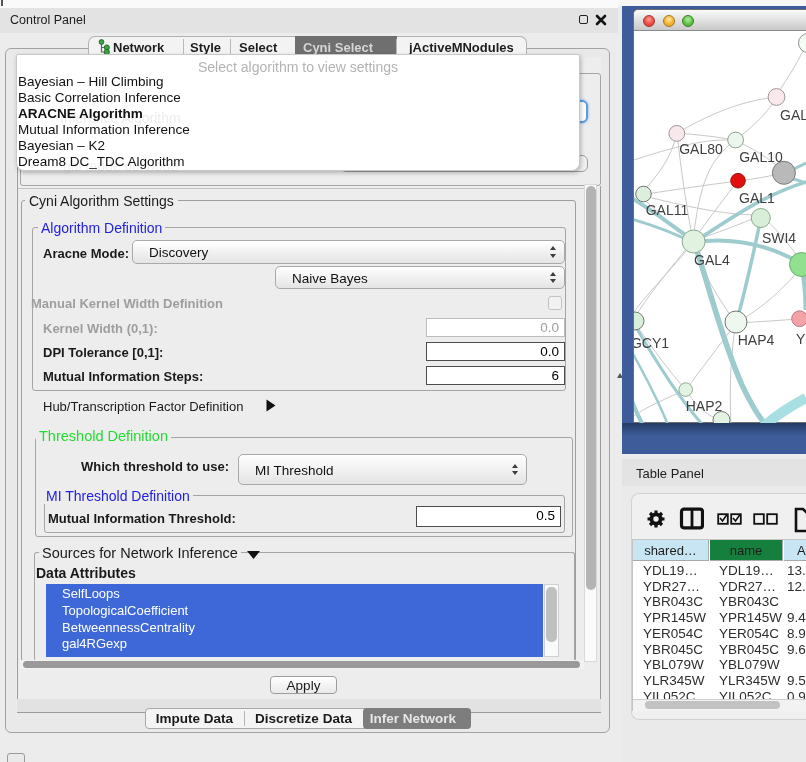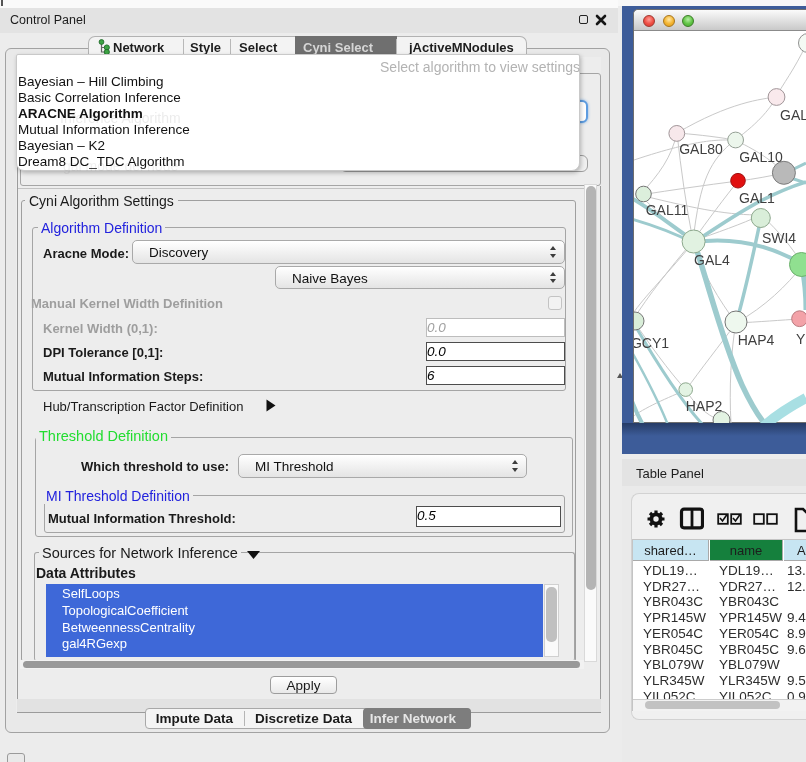--- a/index.html
+++ b/index.html
@@ -11,21 +11,21 @@
   border-radius:5px; box-shadow:inset 0 1px 0 #fff; }
 .combo span { position:absolute; left:16px; top:50%; transform:translateY(-50%);
   font-size:13.5px; color:#111; }
 .combo::before { content:""; position:absolute; right:8px; top:50%; margin-top:-6px;
   border-left:3.5px solid transparent; border-right:3.5px solid transparent;
   border-bottom:4.5px solid #3c3c3c; }
 .combo::after { content:""; position:absolute; right:8px; top:50%; margin-top:1.5px;
   border-left:3.5px solid transparent; border-right:3.5px solid transparent;
   border-top:4.5px solid #3c3c3c; }
 .field { position:absolute; background:#fff; border:1.5px solid #4d4d4d; font-size:13.5px;
-  color:#000; text-align:left; padding:1px 5px 16px 0;font-style:italic; }
+  color:#000; text-align:right; padding:1px 5px 16px 0; }
 .field.dis { border:1.5px solid #bdbdbd; color:#a0a0a0; }
 </style>
 </head>
 <body>
 <div id="page">
 
 <div class="abs" style="left:0;top:0;width:618px;height:8px;background:#fafafa;"></div>
 <div class="abs" style="left:1px;top:0;width:2px;height:6px;background:#555;"></div>
 <div class="abs" style="left:0;top:8px;width:618px;height:25px;background:#e3e3e3;"></div>
 <div class="abs" style="left:10px;top:13px;font-size:12.5px;color:#1c1c1c;">Control Panel</div>
@@ -87,21 +87,21 @@
 <div class="field" style="left:426px;top:366px;width:139px;height:19px;">6</div>
 
 <div class="abs" style="left:43px;top:399px;font-size:13px;color:#1a1a1a;">Hub/Transcription Factor Definition</div>
 <svg class="abs" style="left:263px;top:397px;" width="15" height="17" viewBox="0 0 15 17">
       <path d="M3.5 2.5 L12.5 8.5 L3.5 14.5 Z" fill="#111"></path>
     </svg>
 
 <div class="abs" style="left:35px;top:437px;width:538px;height:100px;border:1px solid #a5a5a5;border-radius:3px;"></div>
 <div class="abs" style="left:36px;top:428px;background:#ededed;padding:0 3px;font-size:14.5px;color:#22dd30;">Threshold Definition</div>
 <div class="abs" style="left:81px;top:459px;font-size:13px;font-weight:bold;color:#1a1a1a;">Which threshold to use:</div>
-<div class="combo" style="left:238px;top:454px;width:289px;height:24px;">
+<div class="combo" style="left:238px;top:454px;width:289px;height:31px;">
       <span>MI Threshold</span>
     </div>
 
 <div class="abs" style="left:44px;top:495px;width:521px;height:38px;border:1px solid #a5a5a5;border-radius:3px;"></div>
 <div class="abs" style="left:43px;top:488px;background:#ededed;padding:0 3px;font-size:14px;color:#2222dd;">MI Threshold Definition</div>
 <div class="abs" style="left:48px;top:511px;font-size:13px;font-weight:bold;color:#1a1a1a;">Mutual Information Threshold:</div>
 <div class="field" style="left:416px;top:506px;width:145px;height:21px;">0.5</div>
 
 <div class="abs" style="left:34px;top:552px;width:541px;height:109px;border:1px solid #a5a5a5;border-radius:3px;border-bottom:none;"></div>
 <div class="abs" style="left:39px;top:545px;background:#ededed;padding:0 3px;font-size:14.5px;color:#1a1a1a;">Sources for Network Inference</div>
@@ -113,21 +113,21 @@
 <div class="abs" style="left:62px;top:586px;font-size:13px;color:#fff;line-height:16.8px;">SelfLoops<br>TopologicalCoefficient<br>BetweennessCentrality<br>gal4RGexp</div>
 <div class="abs" style="left:544px;top:584px;width:15px;height:73px;background:#fafafa;border:1px solid #d0d0d0;"></div>
 <div class="abs" style="left:546px;top:587px;width:11px;height:55px;background:#c0c0c0;border-radius:5px;"></div>
 
 <div class="abs" style="left:584px;top:184px;width:13px;height:478px;background:#fafafa;border:1px solid #d9d9d9;"></div>
 <div class="abs" style="left:585.5px;top:186px;width:10px;height:404px;background:#b4b4b4;border-radius:5px;"></div>
 <div class="abs" style="left:20px;top:660px;width:564px;height:9px;background:#f2f2f2;"></div>
 <div class="abs" style="left:23px;top:661px;width:557px;height:7px;background:#999;border-radius:4px;"></div>
 
 <div class="abs" style="left:16px;top:54px;width:564px;height:117px;background:#fff;border:1px solid #c9c9c9;border-radius:2px 2px 8px 8px;box-shadow:1px 2px 4px rgba(0,0,0,0.25);"></div>
-<div class="abs" style="left:16px;top:59px;width:564px;height:14px;font-size:14px;color:#b3b3b3;text-align:right;">Select algorithm to view settings</div>
+<div class="abs" style="left:16px;top:59px;width:564px;height:14px;font-size:14px;color:#b3b3b3;text-align:center;">Select algorithm to view settings</div>
 <div class="abs" style="left:60px;top:110px;font-size:14px;color:rgba(60,60,60,0.10);">Inference Algorithm</div>
 <div class="abs" style="left:63px;top:158px;font-size:14px;color:rgba(60,60,60,0.08);">gal mode del node</div>
 <div class="abs" style="left:18px;top:74px;font-size:13.5px;color:#111;line-height:16.1px;">Bayesian – Hill Climbing<br>Basic Correlation Inference<br><b>ARACNE Algorithm</b><br>Mutual Information Inference<br>Bayesian – K2<br>Dream8 DC_TDC Algorithm</div>
 
 <div class="abs" style="left:270px;top:676px;width:67px;height:18px;background:linear-gradient(#ffffff,#e9e9e9);border:1px solid #9d9d9d;border-radius:4px;text-align:center;font-size:13.5px;color:#1a1a1a;line-height:17px;">Apply</div>
 <div class="abs" style="left:17px;top:699px;width:584px;height:13px;background:#e2e2e2;"></div>
 <div class="abs" style="left:145px;top:708px;width:326px;height:21px;background:#f4f4f4;border:1px solid #a8a8a8;border-radius:4px;"></div>
 <div class="abs" style="left:244px;top:711px;width:1px;height:15px;background:#b5b5b5;"></div>
 <div class="abs" style="left:363px;top:708px;width:108px;height:21px;background:#7d7d7d;border-radius:4px;"></div>
 <div class="abs" style="left:145px;top:711px;width:99px;height:15px;text-align:center;font-size:13.5px;font-weight:bold;color:#1b1b1b;">Impute Data</div>

